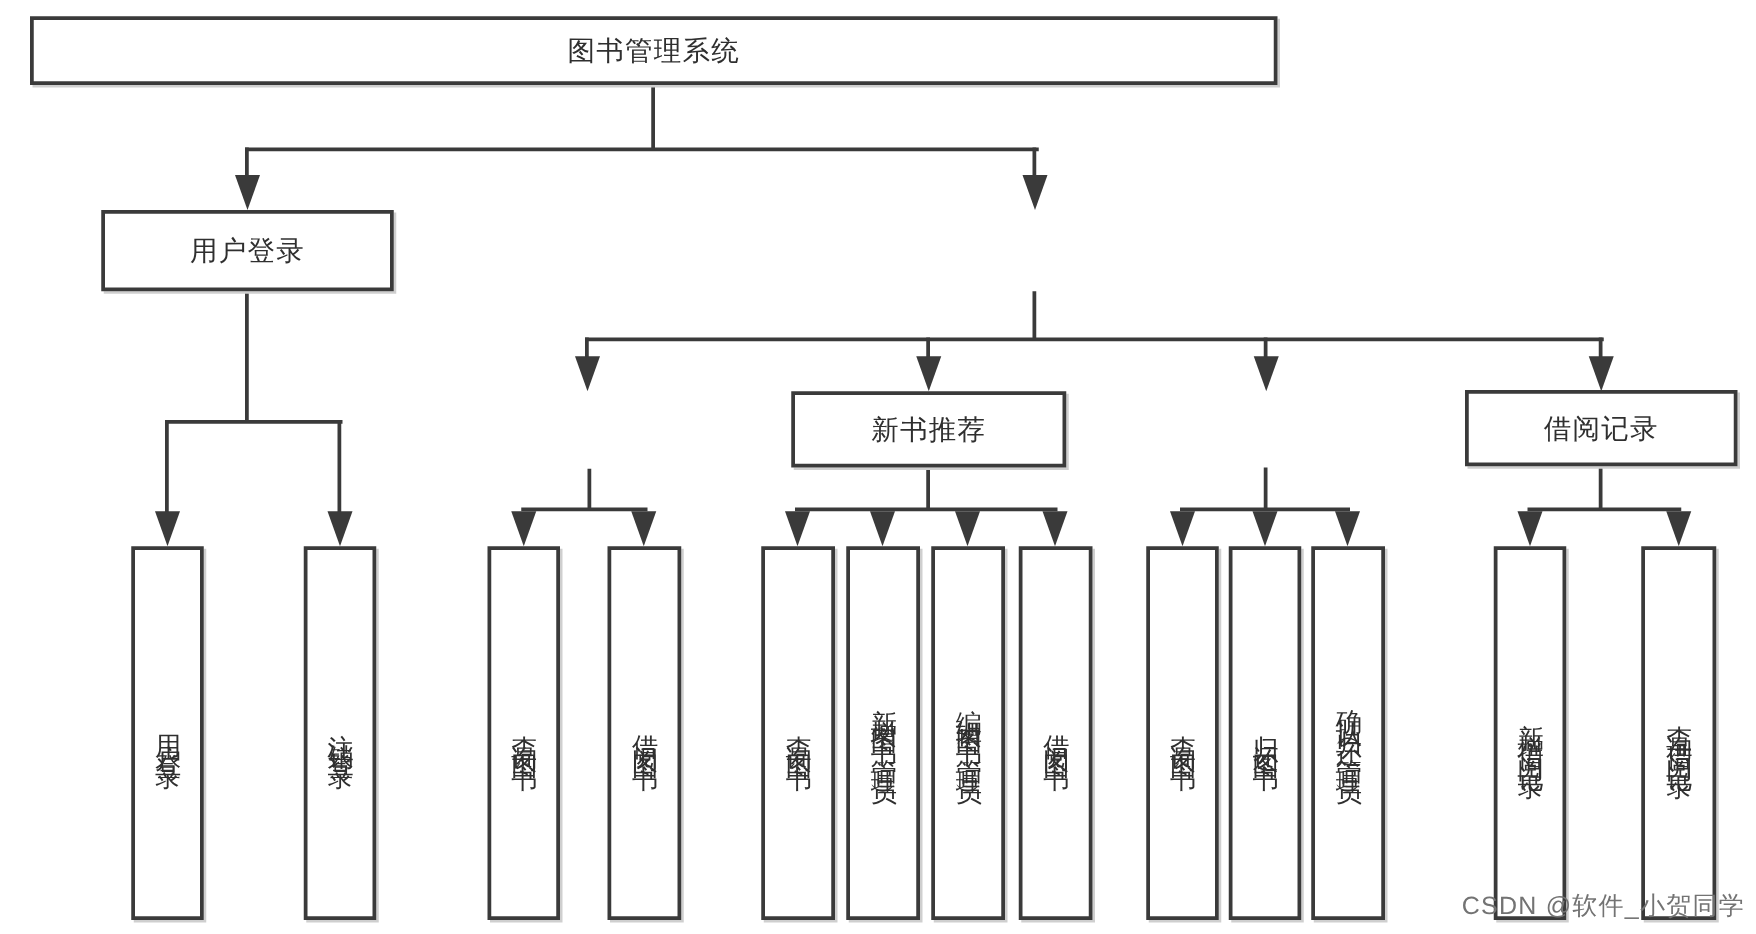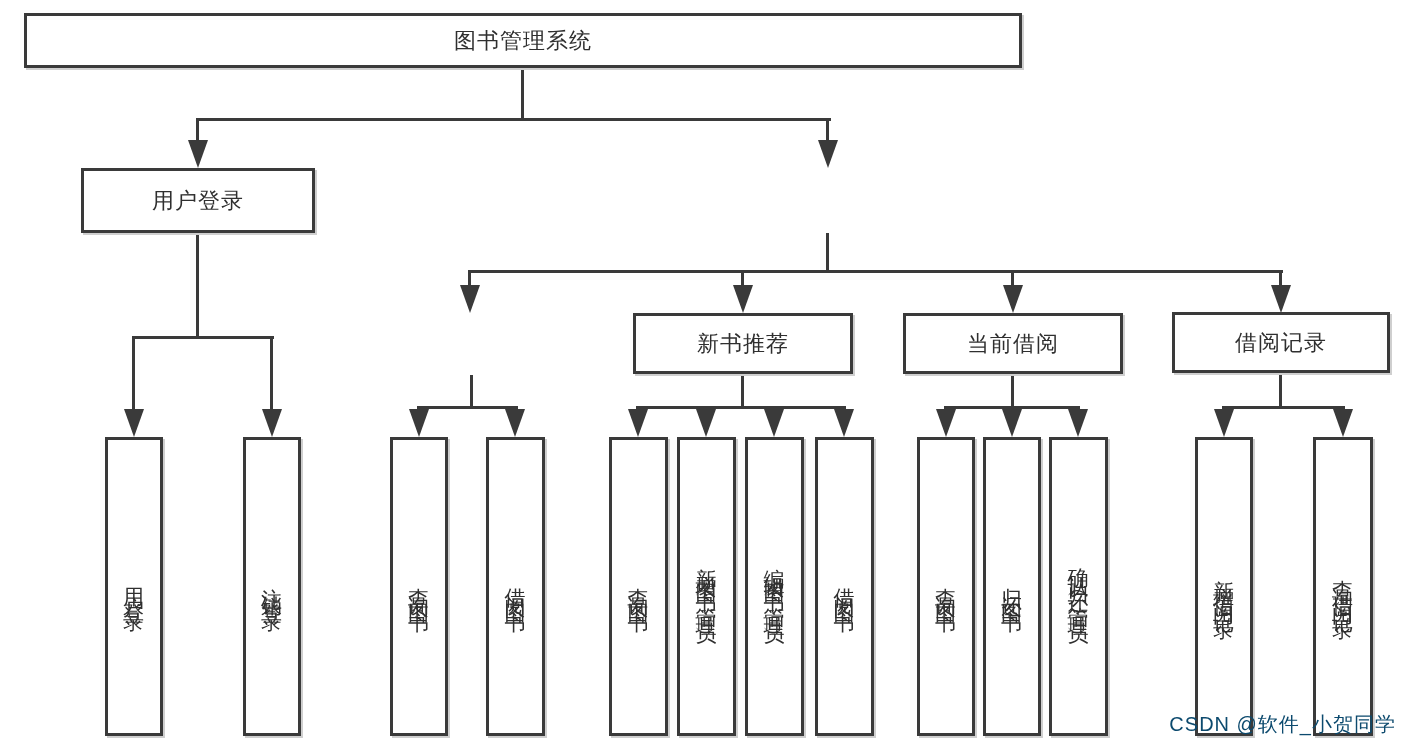--- a/index.html
+++ b/index.html
@@ -49,44 +49,41 @@
     border-left: 10px solid transparent;
     border-right: 10px solid transparent;
     border-top: 28px solid #3a3a3a;
     z-index: 1;
   }
   .watermark {
     position: absolute;
     top: 711px;
     right: 9px;
     font-size: 20px;
-    color: #0c4a6e;
+    color: #737373;
     letter-spacing: 1px;
     z-index: 3;
     white-space: nowrap;
   }
 </style>
 </head>
 <body>
 
 <div class="canvas">
 
   <div class="node" style="left:24px; top:13px; width:998px; height:55px">
     <span class="hlabel">图书管理系统</span>
   </div>
 
   <div class="node" style="left:81px; top:168px; width:234px; height:65px">
     <span class="hlabel">用户登录</span>
   </div>
 
   <div class="node" style="left:633px; top:313px; width:220px; height:61px">
     <span class="hlabel">新书推荐</span>
-  </div>
-  <div class="node" style="left:903px; top:313px; width:220px; height:61px">
-    <span class="hlabel">当前借阅</span>
   </div>
   <div class="node" style="left:1172px; top:312px; width:218px; height:61px">
     <span class="hlabel">借阅记录</span>
   </div>
 
   <div class="node leaf" style="left:105px; width:58px">
     <span class="vtext">用户登录</span>
   </div>
   <div class="node leaf" style="left:243px; width:58px">
     <span class="vtext">注销登录</span>

